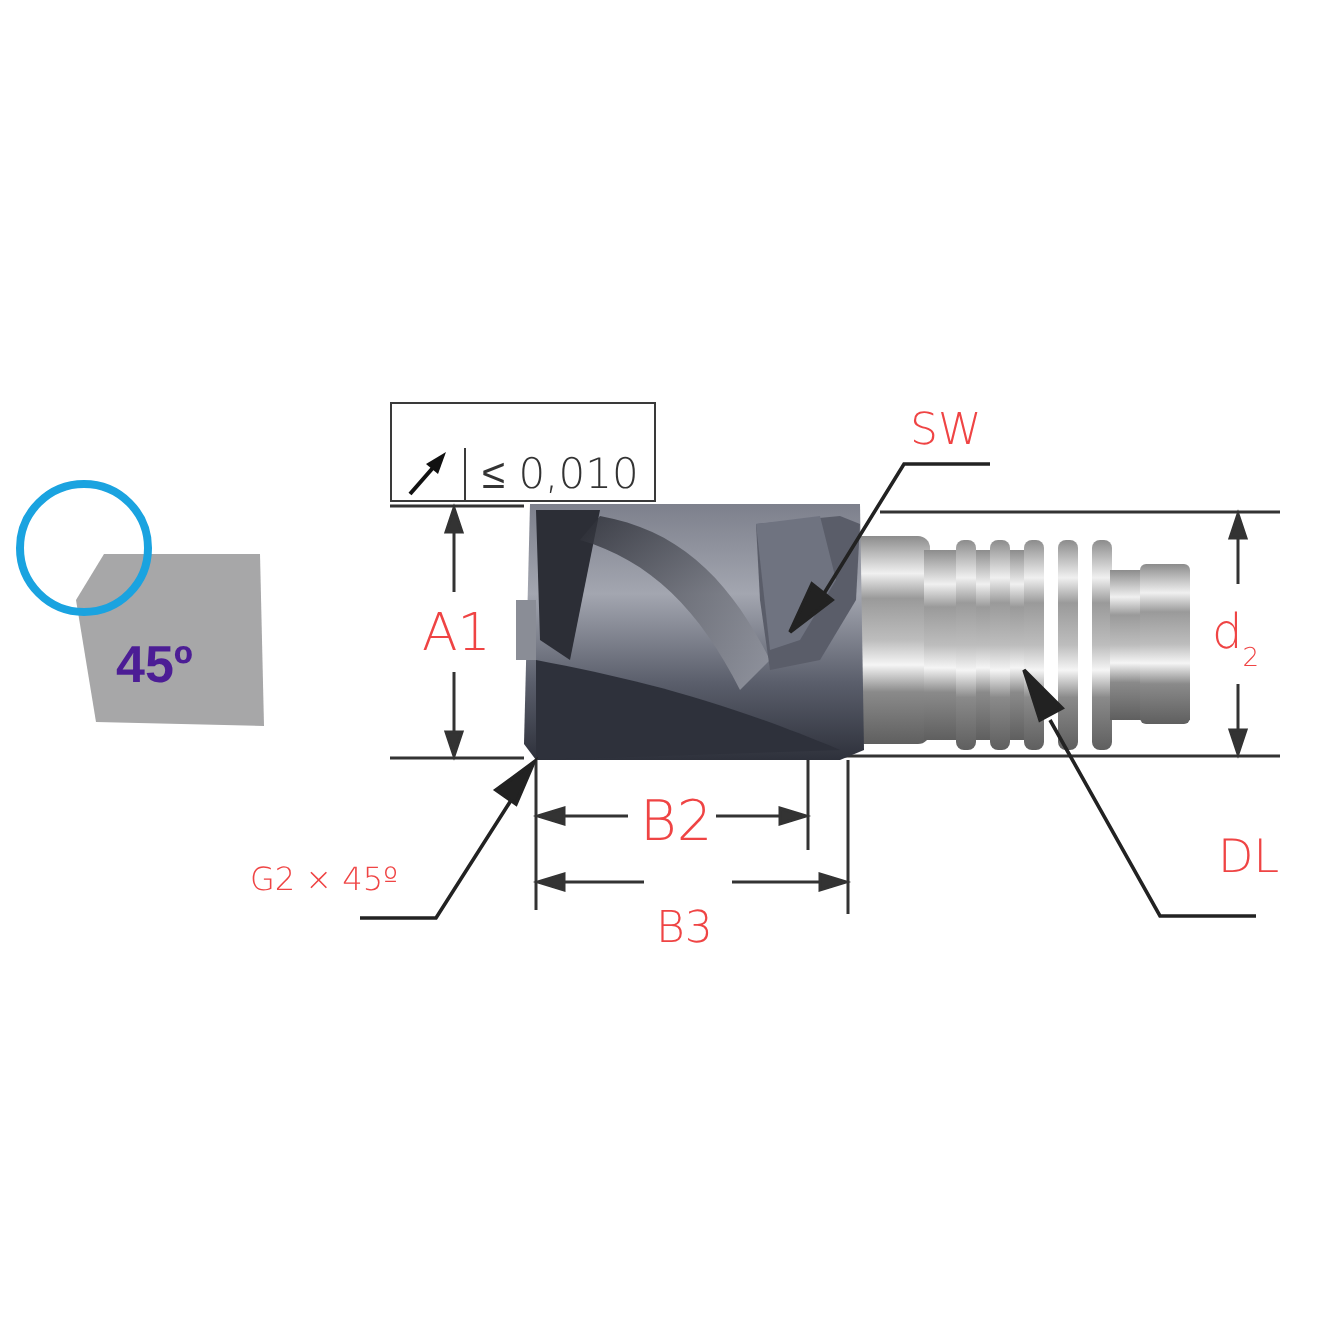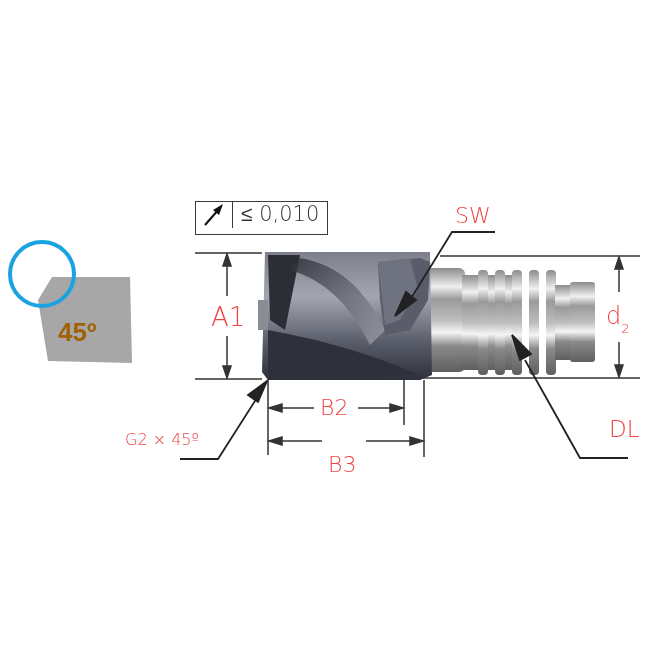--- a/index.html
+++ b/index.html
@@ -2,23 +2,23 @@
 <html><head>
 <meta charset="utf-8">
 <style>
   html, body { margin: 0; padding: 0; background: #ffffff; }
   body { width: 660px; height: 660px; position: relative; overflow: hidden;
          font-family: "Liberation Sans", "DejaVu Sans", sans-serif; }
   .stage { position: absolute; left: 0; top: 0; width: 660px; height: 660px; }
   .lbl { position: absolute; color: #ef4444; font-weight: 300; line-height: 1; white-space: nowrap;
          font-family: "DejaVu Sans", "Liberation Sans", sans-serif; }
   .badge-text { position: absolute; left: 58px; top: 317px; font-size: 26px; font-weight: 700;
-                color: #a16207; font-family: "Liberation Sans", "DejaVu Sans", sans-serif; }
-  .tol-box { position: absolute; left: 195px; top: 201px; height: 34px; border: 1.5px solid #3a3a3a;
-             display: flex; align-items: flex-start; background: #fff; box-sizing: border-box; }
+                color: #4c1d95; font-family: "Liberation Sans", "DejaVu Sans", sans-serif; }
+  .tol-box { position: absolute; left: 195px; top: 201px; height: 50px; border: 1.5px solid #3a3a3a;
+             display: flex; align-items: flex-end; background: #fff; box-sizing: border-box; }
   .tol-icon { width: 36px; border-right: 1.5px solid #3a3a3a; display: flex; align-items: center; justify-content: center; }
   .tol-value { padding: 0 8px; display: flex; align-items: center; font-size: 21px; color: #333;
                font-family: "DejaVu Sans", sans-serif; font-weight: 300; }
 </style>
 </head>
 <body>
 
 <div class="stage">
 
   <svg width="140" height="130" viewBox="0 0 140 130" style="position:absolute; left:0; top:235px;">
@@ -133,17 +133,17 @@
       <polyline points="628,458 580,458 525,360" fill="none"></polyline>
       <polygon points="512,335 520,360 531,354"></polygon>
     </g>
   </svg>
 
   <div class="lbl" style="left:211px; top:304px; font-size:26px;">A1</div>
   <div class="lbl" style="left:455px; top:205px; font-size:22px;">SW</div>
   <div class="lbl" style="left:606px; top:304px; font-size:24px;">
     <span>d</span><span style="font-size:13px; position:relative; top:9px;">2</span>
   </div>
-  <div class="lbl" style="left:320px; top:397px; font-size:22px;">B2</div>
+  <div class="lbl" style="left:320px; top:397px; font-size:28px;">B2</div>
   <div class="lbl" style="left:328px; top:454px; font-size:22px;">B3</div>
   <div class="lbl" style="left:125px; top:432px; font-size:16px;">G2 × 45º</div>
   <div class="lbl" style="left:589px; top:418px; font-size:23px;margin-left:20px;">DL</div>
 </div>
 
 </body></html>

